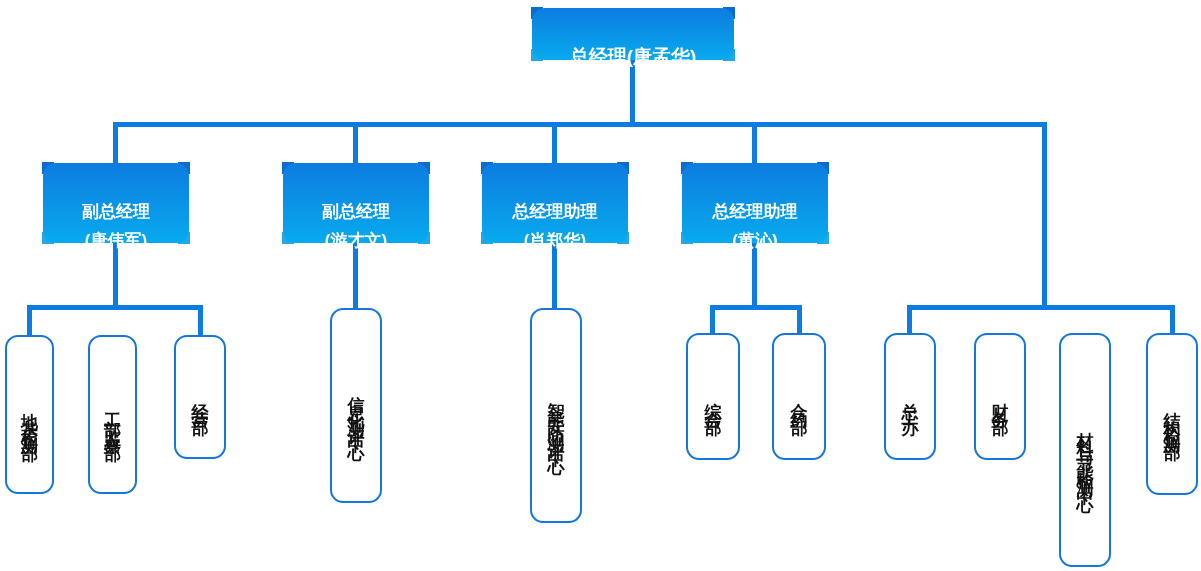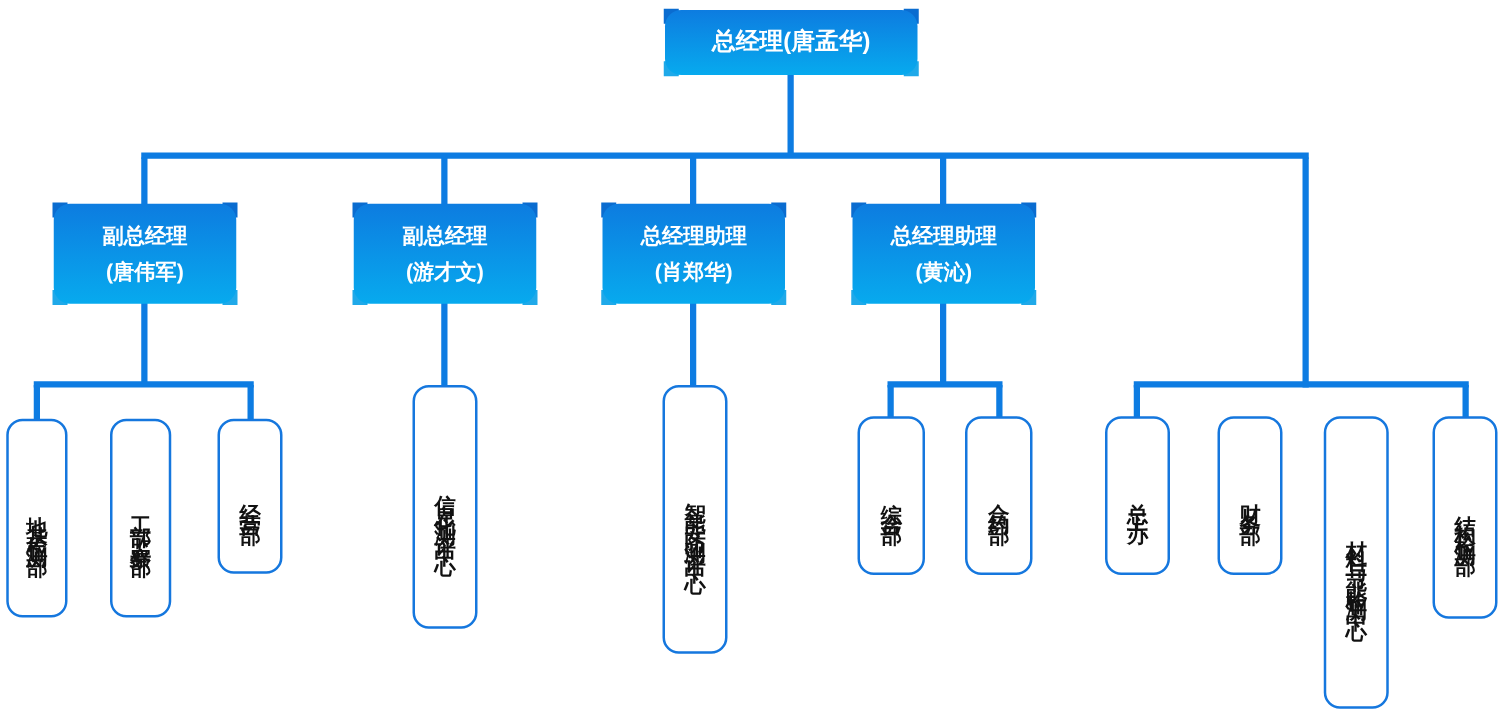--- a/index.html
+++ b/index.html
@@ -24,21 +24,21 @@
   .bnode{position:absolute;}
   .bnode .notch{position:absolute;width:12px;height:12px;z-index:0;}
   .bnode .notch.tl{top:-1px;left:-1px;background:var(--notchTop);}
   .bnode .notch.tr{top:-1px;right:-1px;background:var(--notchTop);}
   .bnode .notch.bl{bottom:-1px;left:-1px;background:var(--notchBottom);}
   .bnode .notch.br{bottom:-1px;right:-1px;background:var(--notchBottom);}
   .bnode .bg{position:absolute;inset:0;border-radius:13px;z-index:1;
     background:linear-gradient(180deg,var(--gradTop) 0%,var(--gradBottom) 100%);}
   .bnode .blabel{position:relative;z-index:2;height:100%;display:flex;flex-direction:column;
     align-items:center;justify-content:center;color:var(--nodeText);font-weight:bold;
-    font-size:17px;line-height:29px;text-align:center;}
+    font-size:17px;line-height:29px;text-align:center;margin-top:23px;}
   .bnode.root .blabel{font-size:19px;line-height:22px;}
   
   .wnode{position:absolute;background:#fff;border:2px solid var(--border);border-radius:13px;
     box-sizing:border-box;display:flex;align-items:center;justify-content:center;}
   .wnode .wlabel{writing-mode:vertical-lr;text-orientation:upright;color:var(--deptText);
     font-size:17px;font-weight:600;letter-spacing:8px;line-height:1;transform:translateY(4px);}
 </style>
 </head>
 <body>
 

